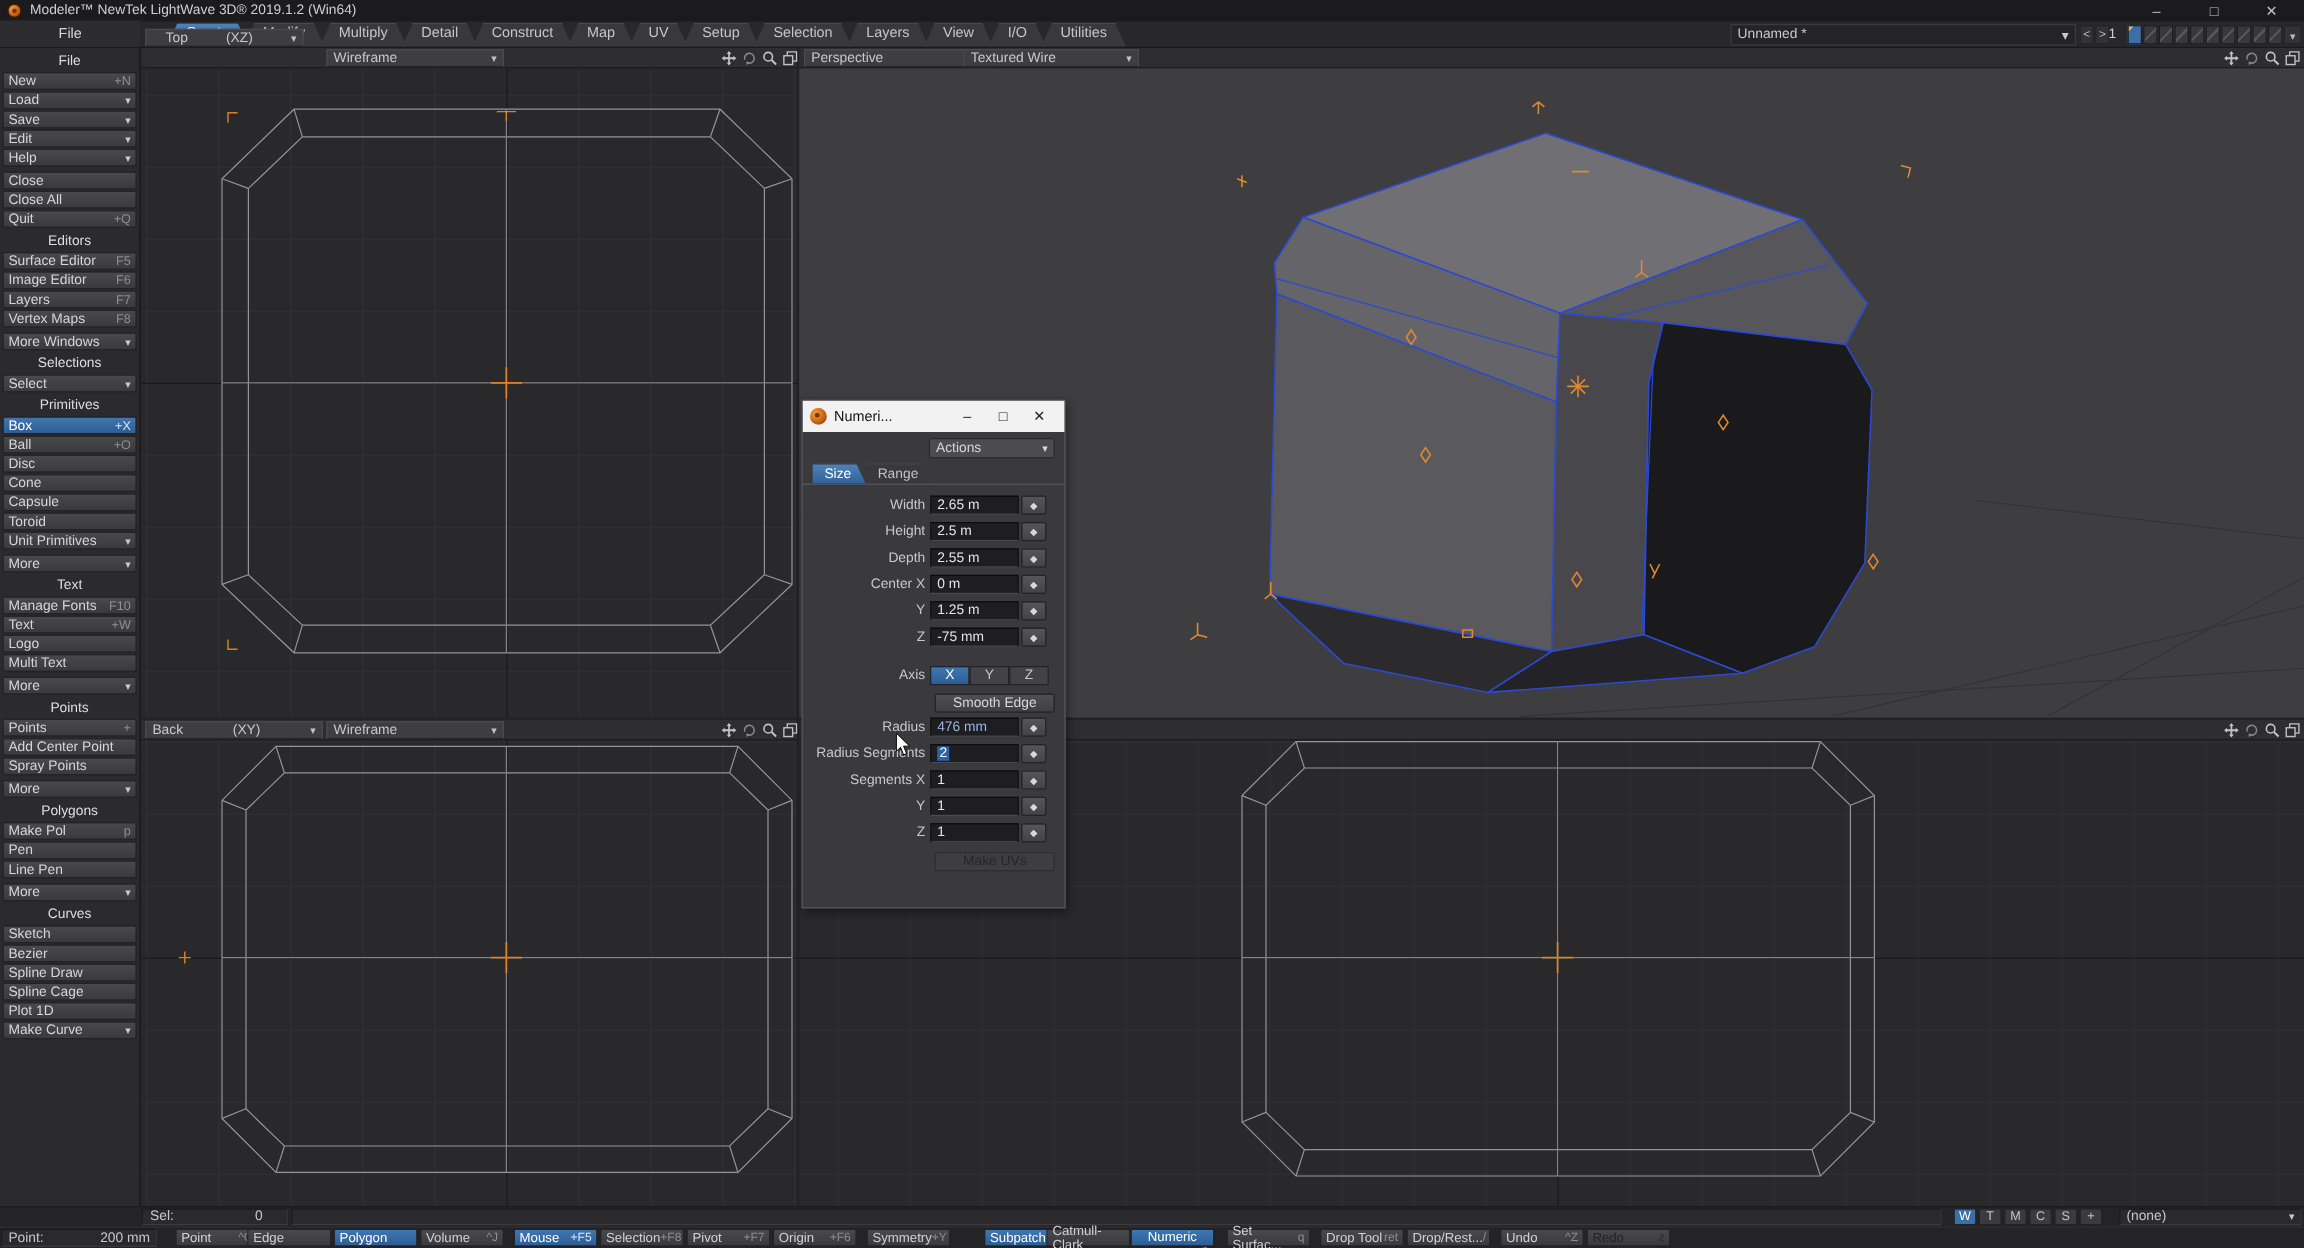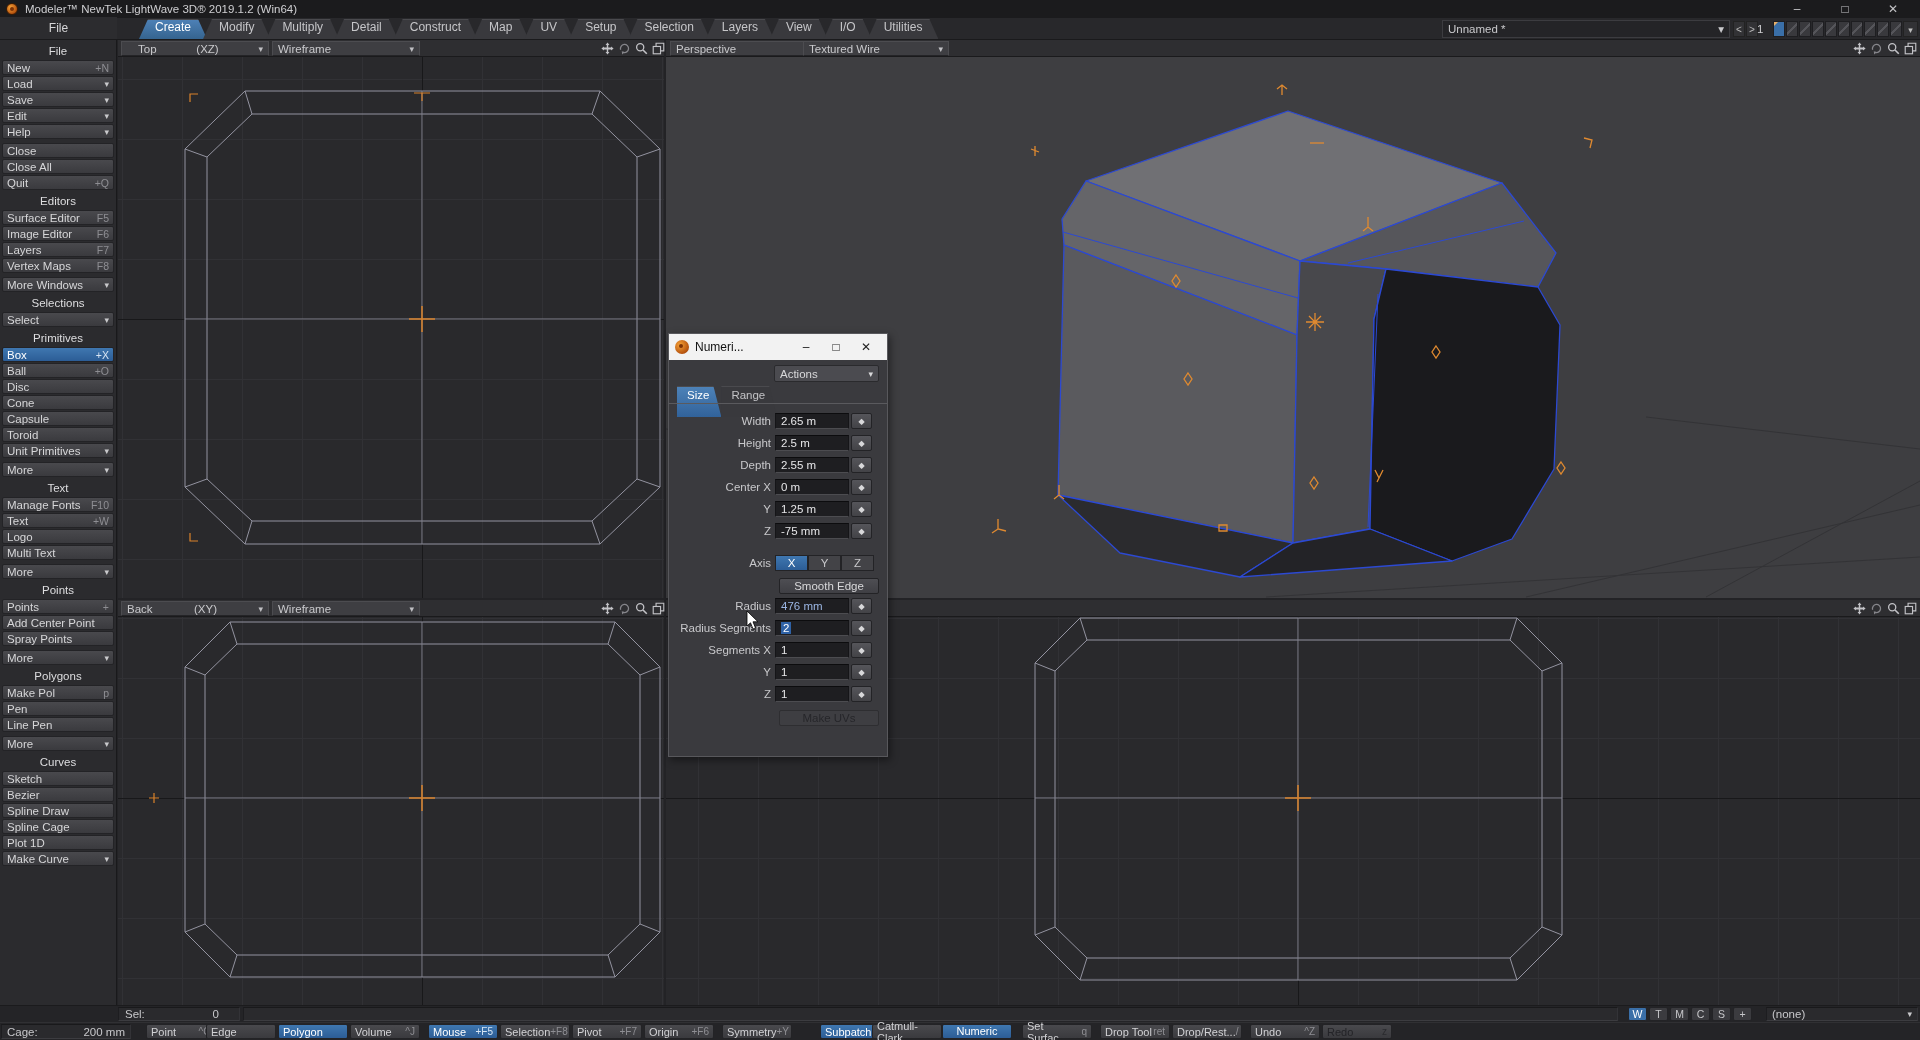--- a/index.html
+++ b/index.html
@@ -86,21 +86,21 @@
     background:radial-gradient(circle at 35% 35%, #f6a238, #b5520e 70%, #7d3206); position:relative; }
   #num-logo::after{ content:""; position:absolute; left:4px; top:4px; width:4px; height:4px;
     border-radius:50%; background:#7d3206; }
   .numwbtn { width:30px; text-align:center; color:#222; font-size:12px; }
   #num-winbtns { margin-left:auto; display:flex; }
   #actions-dd { position:absolute; right:8px; top:31px; width:105px; height:17px;
     background:#4b4b50; border:1px solid #2a2a2d; color:#d8d8da; display:flex; align-items:center;
     padding:0 5px; border-radius:2px; }
   #actions-dd .chev { margin-left:auto; font-size:9px; }
   #num-tabs { position:absolute; left:8px; top:52px; display:flex; }
-  .ntab { height:31px; padding:2px 12px 0 10px; color:#c2c2c5; background:#39393d;
+  .ntab { height:17px; padding:2px 12px 0 10px; color:#c2c2c5; background:#39393d;
     clip-path:polygon(0 0, calc(100% - 8px) 0, 100% 100%, 0 100%); border-top:1px solid #4a4a4e; }
   .ntab.active { background:linear-gradient(#4d82b8,#31629a); color:#fff; }
   #num-tabline { position:absolute; left:0; top:69px; width:100%; height:1px; background:#5a5a5e; }
   .nrow { position:absolute; left:0; width:100%; height:16px; display:flex; align-items:center; }
   .nlabel { width:106px; text-align:right; color:#c8c8cb; padding-right:4px; }
   .nfield { width:74px; height:16px; background:#1e1e21; border-top:1px solid #0c0c0e;
     border-left:1px solid #151518; border-bottom:1px solid #4c4c50; border-right:1px solid #151518;
     color:#e6e6e8; display:flex; align-items:center; padding-left:5px; }
   .nfield .val-blue { color:#9bb6e4; }
   .nfield .val-sel { background:#2f62a6; color:#fff; padding:0 2px; }
@@ -388,21 +388,21 @@
           </div>
           <div class="sbtn">
             <span>Make Curve</span>
             <span class="chev">▾</span>
           </div>
         </div>
       </div>
     </div>
 
   <div class="abs vheader" style="left:118px;top:40px;width:546px;"></div>
-  <div class="vdd" style="left:121px;top:41px;width:148px;padding-left:16px;">
+  <div class="vdd" style="left:121px;top:24px;width:132px;padding-left:16px;">
     <span>Top</span>
     <span class="vaxis">(XZ)</span>
     <span class="chev">▾</span>
   </div>
   <div class="vdd" style="left:272px;top:41px;width:148px;">
     <span>Wireframe</span>
     <span class="chev">▾</span>
   </div>
   <div class="abs ortho" style="left:118px;top:57px;width:546px;height:541px;background-position:4px 22px;">
     <div class="abs axisline" style="left:304px;top:0;width:1px;height:541px;"></div>
@@ -637,21 +637,21 @@
         <div class="wbtn" style="left: 1733px;">+</div>
       </div>
     <div class="abs inset" style="left:1766px;top:1px;width:152px;height:14px;display:flex;align-items:center;padding:0 5px;">
       <span>(none)</span>
       <span style="margin-left:auto;font-size:9px;">▾</span>
     </div>
   </div>
 
   <div id="statusB" class="abs">
     <div class="abs inset" style="left:1px;top:1px;width:130px;height:15px;display:flex;align-items:center;padding:0 5px;">
-      <span>Cage:</span>
+      <span>Point:</span>
       <span style="margin-left:auto;">200 mm</span>
     </div>
     <div id="mode-buttons">
         <div class="modebtn" style="left: 146px;">
           <span>Point</span>
           <span class="sc">^G</span>
         </div>
         <div class="modebtn" style="left: 206px;">
           <span>Edge</span>
         </div>

